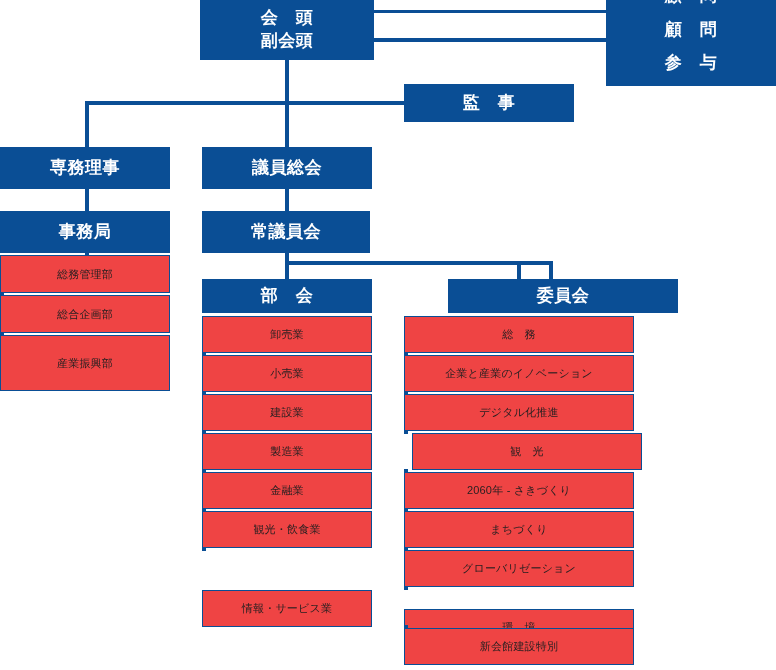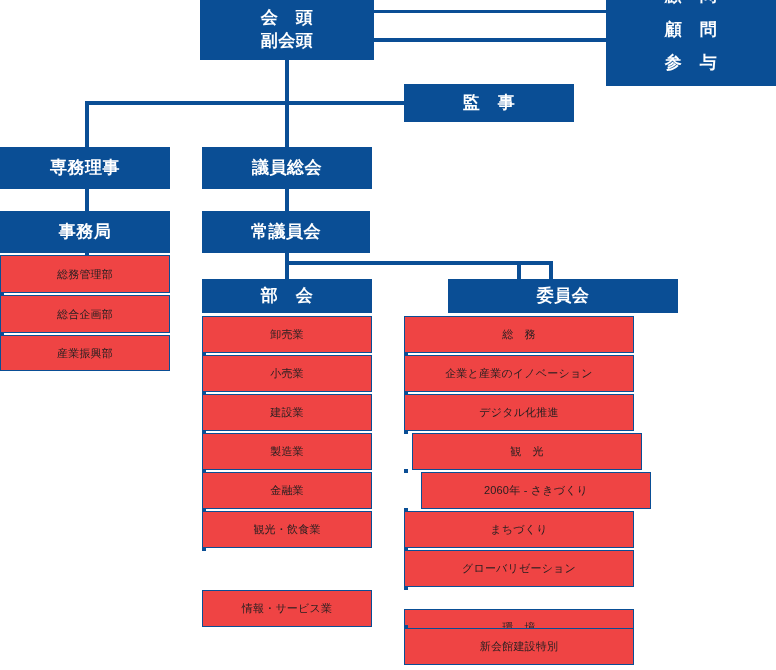--- a/index.html
+++ b/index.html
@@ -127,21 +127,21 @@
 
   <div id="departments-stack" style="position:absolute; left:0px; top:255px; width:170px;">
       <div class="box box-outline" style="position: absolute; left: 0px; top: 0px; width: 100%; height: 38px;">
         <span>総務管理部</span>
       </div>
       <div class="stack-line" style="left: 0px; top: 37px; height: 4px;"></div>
       <div class="box box-outline" style="position: absolute; left: 0px; top: 40px; width: 100%; height: 38px;">
         <span>総合企画部</span>
       </div>
       <div class="stack-line" style="left: 0px; top: 77px; height: 4px;"></div>
-      <div class="box box-outline" style="position: absolute; left: 0px; top: 80px; width: 100%; height: 36px;">
+      <div class="box box-outline" style="position: absolute; left: 0px; top: 80px; width: 100%; height: 56px;">
         <span>産業振興部</span>
       </div>
     </div>
 
   <div class="box box-solid" style="left:202px; top:279px; width:170px; height:34px;">
     <span>部　会</span>
   </div>
   <div id="bukai-stack" style="position:absolute; left:202px; top:316px; width:170px;">
       <div class="box box-outline" style="position: absolute; left: 0px; top: 0px; width: 100%; height: 37px;">
         <span>卸売業</span>
@@ -185,21 +185,21 @@
       </div>
       <div class="stack-line" style="left: 0px; top: 75px; height: 4px;"></div>
       <div class="box box-outline" style="position: absolute; left: 0px; top: 78px; width: 100%; height: 37px;">
         <span>デジタル化推進</span>
       </div>
       <div class="stack-line" style="left: 0px; top: 114px; height: 4px;"></div>
       <div class="box box-outline" style="position: absolute; left: 8px; top: 117px; width: 100%; height: 37px;">
         <span>観　光</span>
       </div>
       <div class="stack-line" style="left: 0px; top: 153px; height: 4px;"></div>
-      <div class="box box-outline" style="position: absolute; left: 17px; top: 156px; width: 100%; height: 37px;">
+      <div class="box box-outline" style="position: absolute; left: 0px; top: 156px; width: 100%; height: 37px;">
         <span>2060年 - さきづくり</span>
       </div>
       <div class="stack-line" style="left: 0px; top: 192px; height: 4px;"></div>
       <div class="box box-outline" style="position: absolute; left: 0px; top: 195px; width: 100%; height: 37px;">
         <span>まちづくり</span>
       </div>
       <div class="stack-line" style="left: 0px; top: 231px; height: 4px;"></div>
       <div class="box box-outline" style="position: absolute; left: 0px; top: 234px; width: 100%; height: 37px;">
         <span>グローバリゼーション</span>
       </div>

